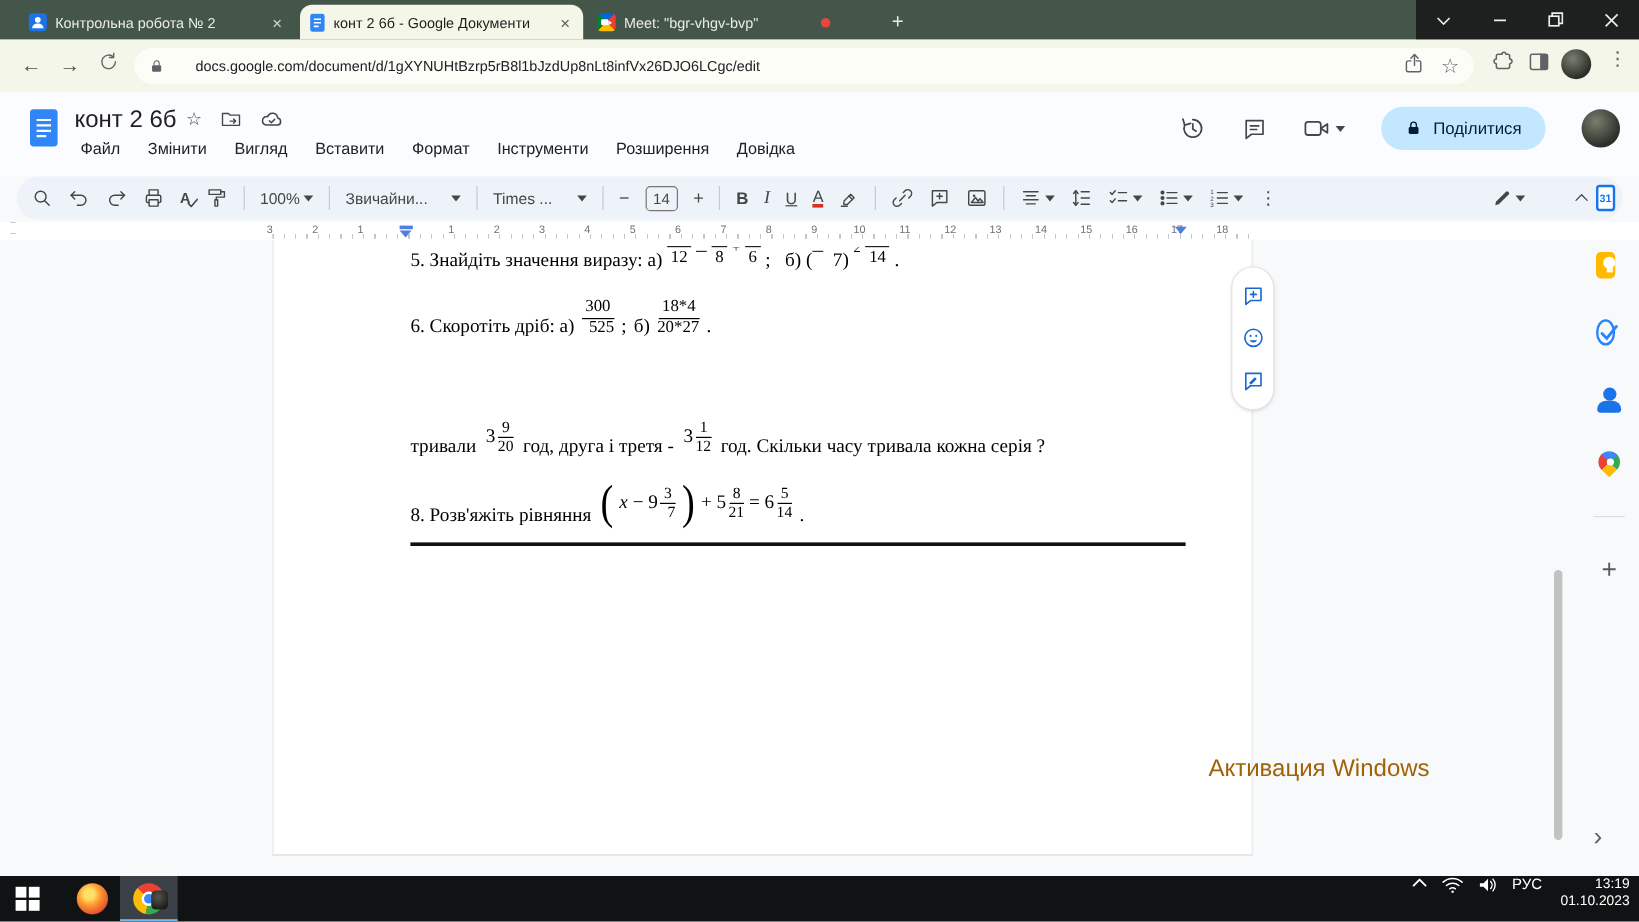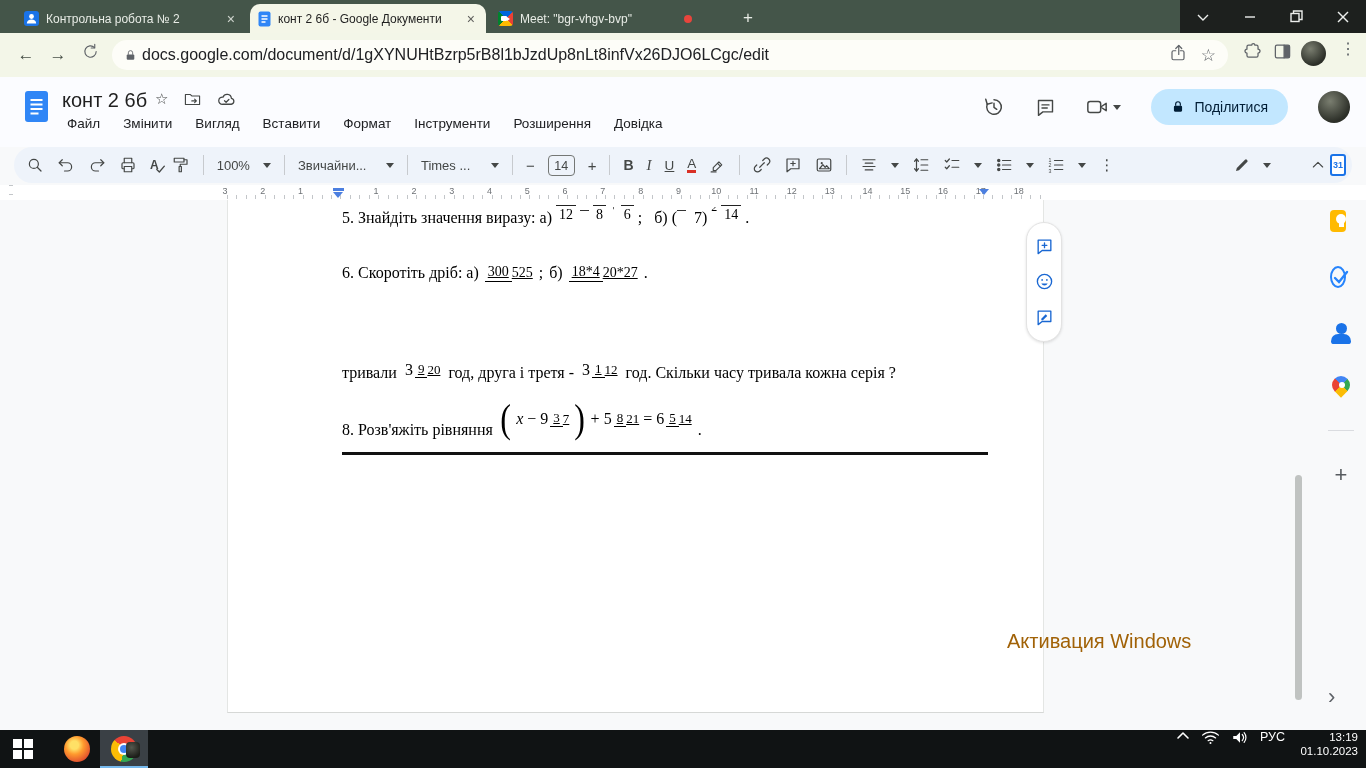--- a/index.html
+++ b/index.html
@@ -24,41 +24,41 @@
   .fav-meet .cam { position:absolute; left:3px; top:5px; width:6px; height:5px; background:#fff; border-radius:1px; }
   .fav-meet .cam:after { content:""; position:absolute; left:6px; top:0.5px; border-left:3px solid #fff; border-top:2px solid transparent; border-bottom:2px solid transparent; }
   .wincontrols { position:absolute; right:0; top:0; width:186px; height:33px; background:#1d201e; display:flex; }
   .wc { flex:1; display:flex; align-items:center; justify-content:center; color:#eceeec; }
   .wc svg { stroke:#eceeec; fill:none; stroke-width:1.4; }
 
   
   .addrbar { position:absolute; left:0; top:33px; width:1366px; height:44px; background:#f3f6e8; }
   .navbtn { position:absolute; top:8px; width:28px; height:28px; text-align:center; line-height:28px; font-size:17px; color:#474f46; }
   .urlpill { position:absolute; left:112px; top:40px-33px; top:7px; width:1116px; height:30px; background:#fdfdf8; border-radius:15px; display:flex; align-items:center; padding:0 12px; }
-  .urltext { font-size:16px; color:#202124; margin-left:5px; flex:1; white-space:nowrap; overflow:hidden; }
+  .urltext { font-size:12px; color:#202124; margin-left:26px; flex:1; white-space:nowrap; overflow:hidden; }
   .pillicon { margin-left:14px; }
   .abicon { position:absolute; top:9px; }
   .avatar { border-radius:50%; background:radial-gradient(circle at 38% 32%,#7a7e70,#2c2f28 70%); }
   svg.i { stroke:#444746; fill:none; stroke-width:1.6; stroke-linecap:round; stroke-linejoin:round; }
   svg.i5f { stroke:#5f6368; fill:none; stroke-width:1.6; stroke-linecap:round; stroke-linejoin:round; }
 
   
   .docshead { position:absolute; left:0; top:77px; width:1366px; height:70px; background:#fbfcff; }
   .docslogo { position:absolute; left:24px; top:13px; }
   .dtitle { position:absolute; left:62px; top:12px; font-size:20px; color:#1f1f1f; }
   .theadicons { position:absolute; left:155px; top:13px; display:flex; gap:16px; align-items:center; color:#444746; font-size:15px; }
   .menubar { position:absolute; left:62px; top:37px; display:flex; gap:13px; }
   .menubar button { background:none; border:none; font:13.5px "Liberation Sans",sans-serif; color:#202124; padding:2px 5px; border-radius:5px; }
   .hdrright { position:absolute; right:16px; top:12px; display:flex; align-items:center; gap:30px; }
   .sharebtn { display:flex; align-items:center; gap:9px; background:#c2e7ff; color:#001d35; border:none; border-radius:18px; height:36px; padding:0 20px; font:500 14px "Liberation Sans",sans-serif; }
   .caret { width:0; height:0; border:4px solid transparent; border-top:5px solid #444746; margin-top:4px; }
 
   
   .toolbar { position:absolute; left:14px; top:147px; width:1338px; height:36px; background:#eef3fa; border-radius:20px; display:flex; align-items:center; padding:0 12px; gap:13px; color:#444746; }
-  .tb { display:flex; align-items:center; gap:13px; font-size:13px; color:#444746; }
+  .tb { display:flex; align-items:center; gap:3px; font-size:13px; color:#444746; }
   .sep { width:1px; height:20px; background:#c7cace; }
   .fsbox { width:27px; height:21px; border:1px solid #747775; border-radius:4px; text-align:center; line-height:20px; font-size:12.5px; }
   .tbB { font-weight:700; font-size:14px; }
   .tbI { font-style:italic; font-family:"Liberation Serif",serif; font-size:15px; }
   .tbU { text-decoration:underline; font-size:13.5px; }
   .tbA { font-size:13.5px; border-bottom:3px solid #d93025; line-height:13px; }
   .spellA { position:relative; font-size:12px; font-weight:600; }
   .spellA svg { position:absolute; right:-7px; bottom:-2px; }
 
   
@@ -81,21 +81,21 @@
   .canvas { position:absolute; left:0; top:200px; width:1366px; height:530px; background:#f8f9fa; }
   .page { position:absolute; left:227px; top:0; width:817px; height:513px; background:#fff; border-left:1px solid #e4e6e4; border-right:1px solid #e4e6e4; border-bottom:1px solid #d6d8d6; }
   .dtext { font-family:"Liberation Serif",serif; font-size:16px; color:#000; }
   .line5 { position:absolute; left:342px; top:5px; white-space:nowrap; }
   .stub { display:inline-block; text-align:center; font-size:14px; border-top:1.4px solid #222; padding:1px 3px 0; vertical-align:4px; }
   .frag { display:inline-block; height:7px; overflow:hidden; vertical-align:9px; font-size:12px; }
   .frag i { display:block; margin-top:-7px; font-style:normal; }
   .fragbar { display:inline-block; width:9px; border-top:1.3px solid #333; vertical-align:12px; }
   .line6 { position:absolute; left:342px; top:40px; height:44px; display:flex; align-items:flex-end; gap:6px; }
   .line6 .txt { line-height:20px; margin-bottom:1px; }
-  .vfrac { display:inline-flex; flex-direction:row; align-items:center; font-size:14px; line-height:16px; margin-bottom:2px; font-family:"Liberation Serif",serif;text-decoration:underline; }
+  .vfrac { display:inline-flex; flex-direction:column; align-items:flex-end; font-size:14px; line-height:16px; margin-bottom:2px; font-family:"Liberation Serif",serif; }
   .vfrac .n { padding:0 3px 1px; border-bottom:1.2px solid #000; }
   .p7a { position:absolute; left:342px; top:103px; width:646px; line-height:20px; text-align:justify; text-align-last:justify; }
   .p7b { position:absolute; left:342px; top:138px; height:46px; display:flex; align-items:flex-end; gap:8px; }
   .p7b .txt { line-height:20px; margin-bottom:1px; }
   .mix { display:inline-flex; align-items:center; gap:2px; margin-bottom:5px; font-family:"Liberation Serif",serif; }
   .mix .whole { font-size:16px; }
   .mix .vfrac { font-size:13px; line-height:14px; margin-bottom:0; }
   .line8 { position:absolute; left:342px; top:193px; height:52px; display:flex; align-items:flex-end; gap:6px; }
   .line8 .txt { line-height:20px; margin-bottom:5px; }
   .eq { display:inline-flex; align-items:center; height:52px; gap:4px; font-family:"Liberation Serif",serif; font-size:16px; }

